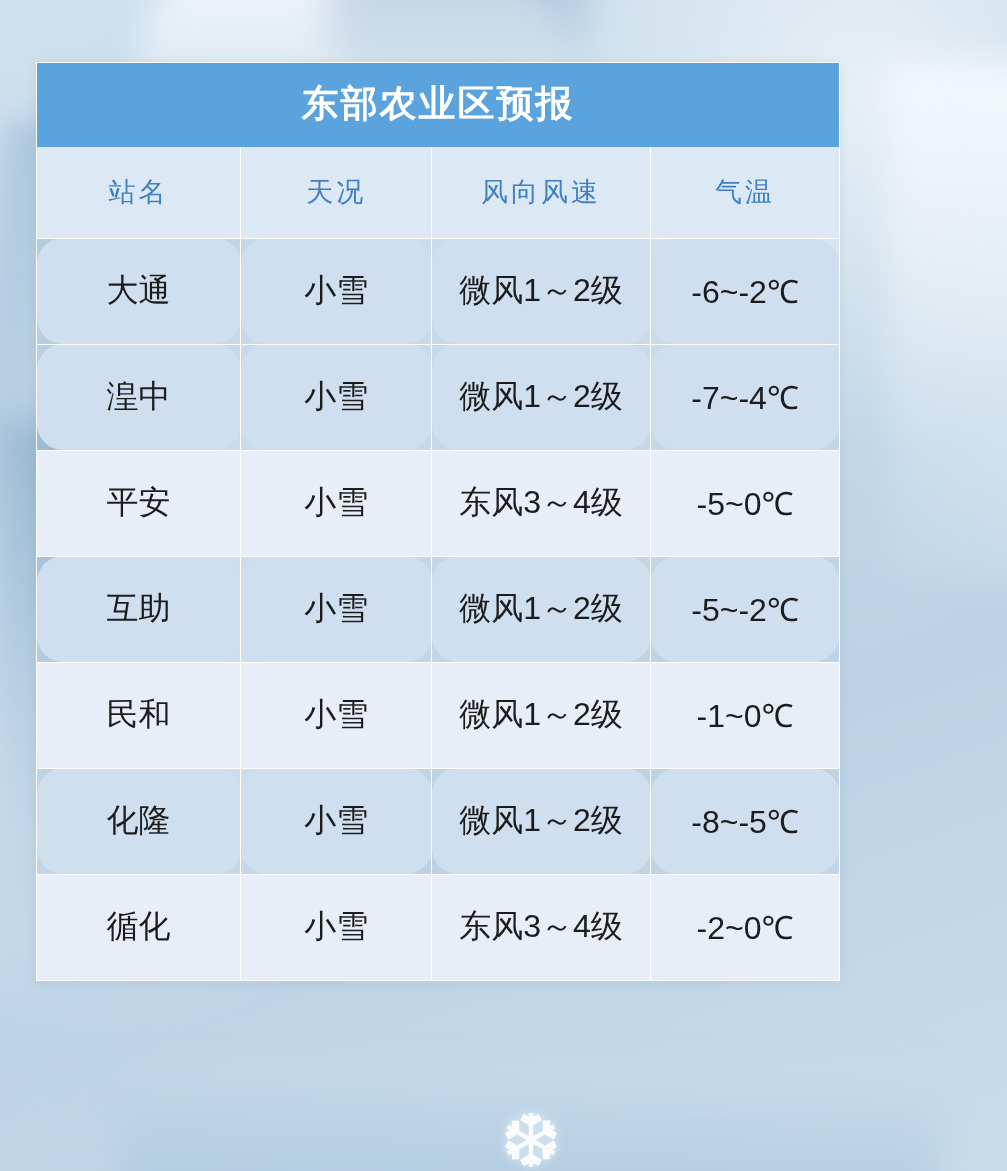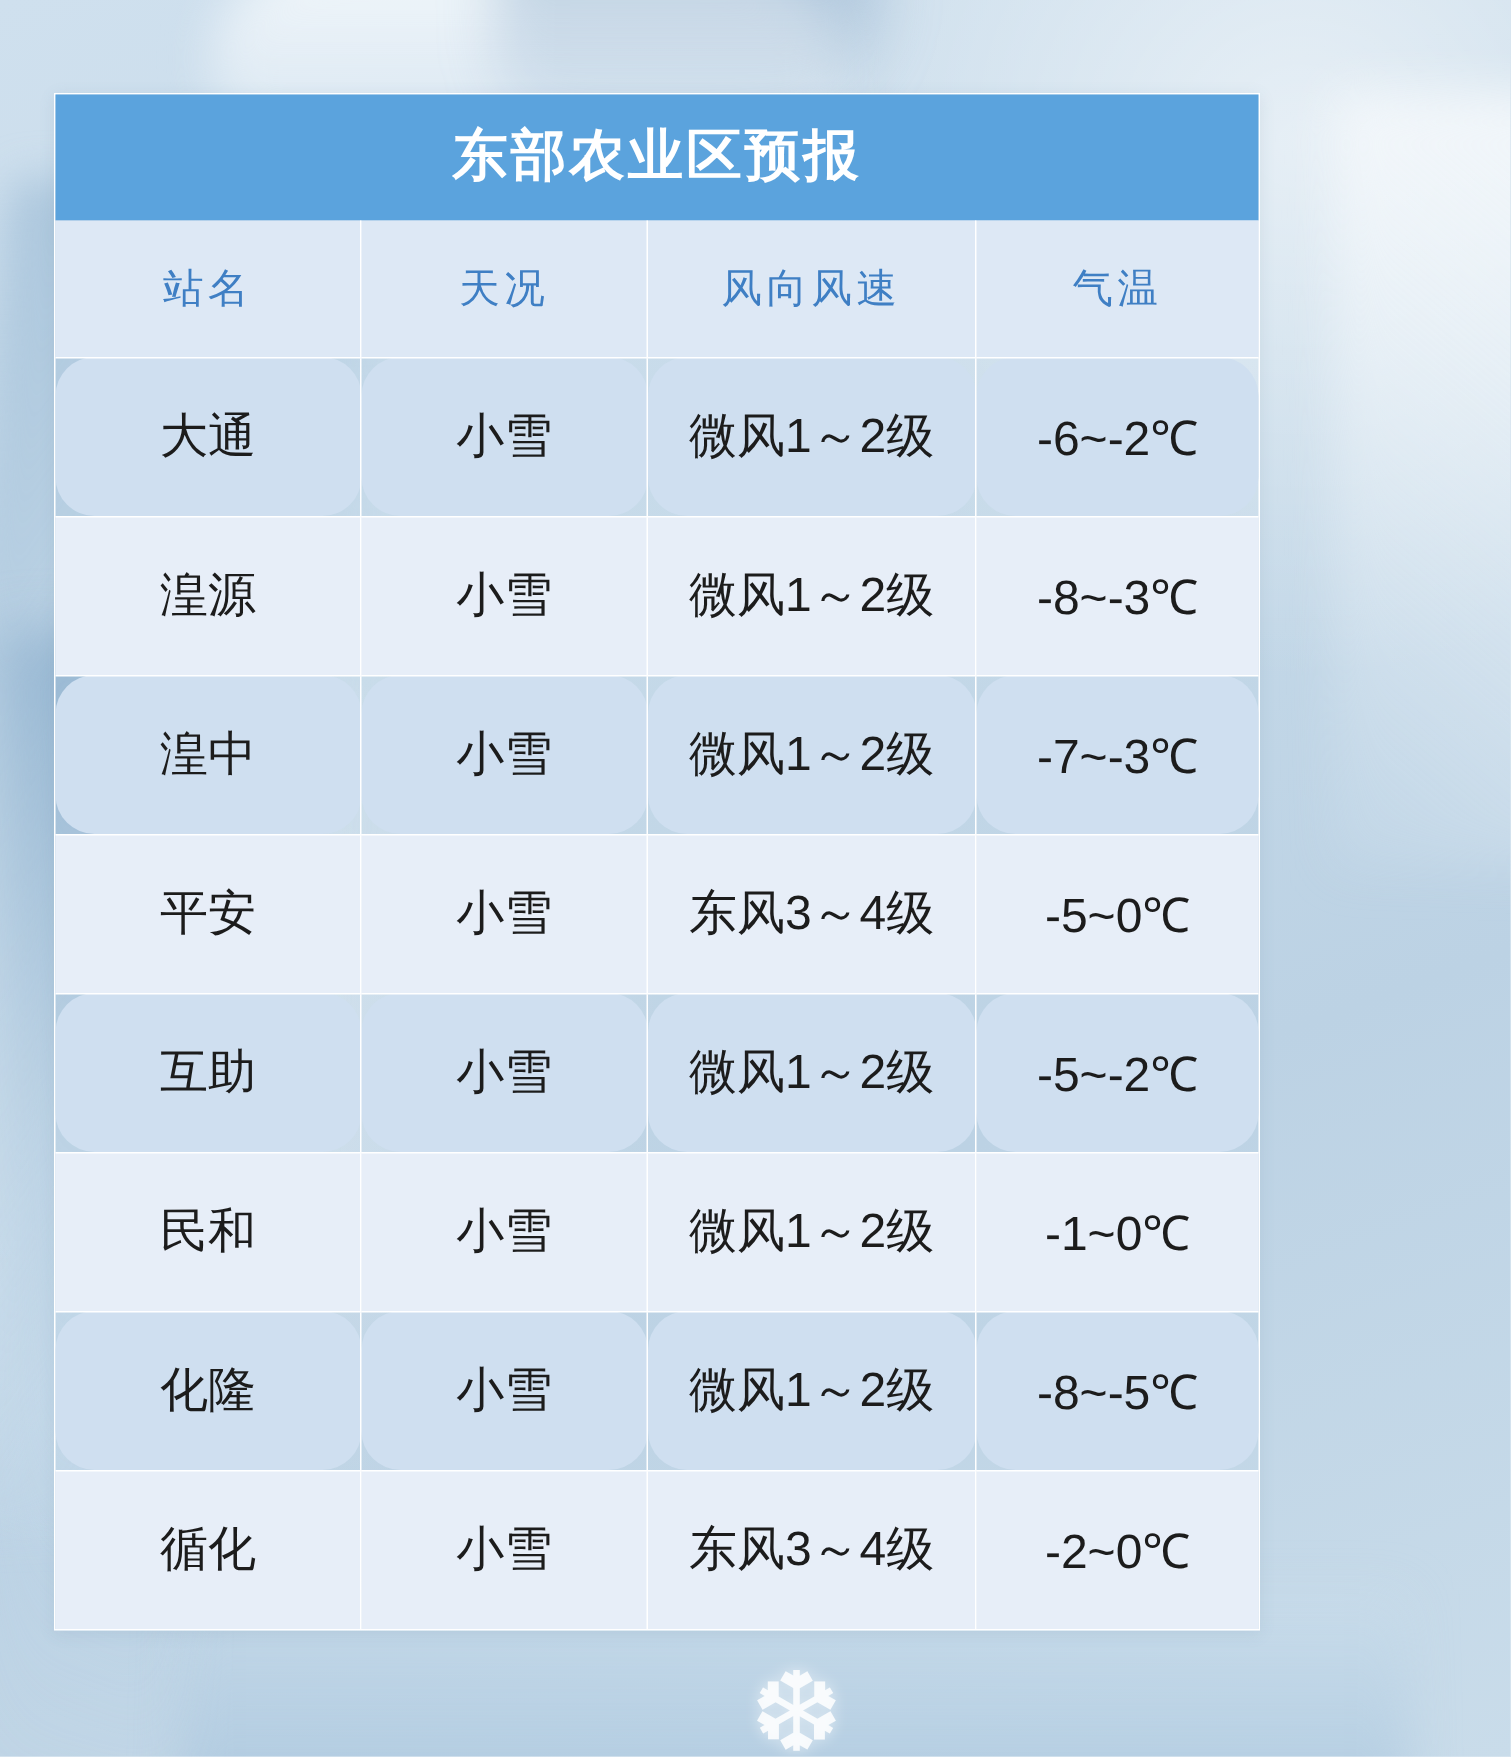--- a/index.html
+++ b/index.html
@@ -159,31 +159,25 @@
           <th>气温</th>
         </tr>
       </thead>
       <tbody>
         <tr class="odd">
           <td>大通</td>
           <td>小雪</td>
           <td>微风1～2级</td>
           <td>-6~-2℃</td>
         </tr>
-        <tr class="even">
-          <td>湟源</td>
-          <td>小雪</td>
-          <td>微风1～2级</td>
-          <td>-8~-3℃</td>
-        </tr>
         <tr class="odd">
           <td>湟中</td>
           <td>小雪</td>
           <td>微风1～2级</td>
-          <td>-7~-3℃</td>
+          <td>-7~-4℃</td>
         </tr>
         <tr class="even">
           <td>平安</td>
           <td>小雪</td>
           <td>东风3～4级</td>
           <td>-5~0℃</td>
         </tr>
         <tr class="odd">
           <td>互助</td>
           <td>小雪</td>

